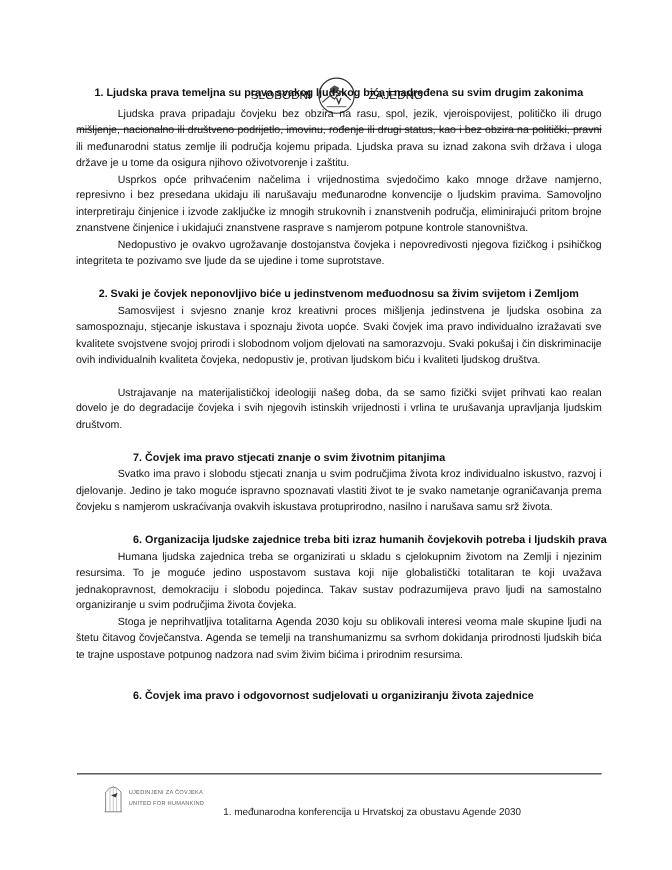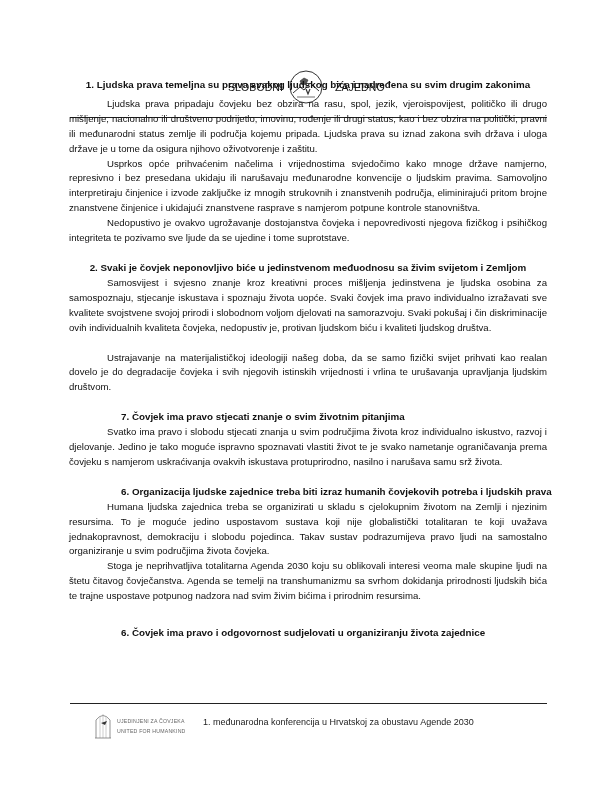--- a/index.html
+++ b/index.html
@@ -16,21 +16,21 @@
     .heading { font-weight: bold; font-size: 9.8px; white-space: nowrap; }
     .h-right { text-align: center; }
     .h-indent { padding-left: 52px; }
     .para { text-align: justify; text-indent: 38px; margin: 0; }
     .gap { height: 15px; }
 
     .footer { position: absolute; left: 0; top: 705px; width: 611px; height: 60px; }
     .footer-logo { position: absolute; left: 94px; top: 6px; width: 18px; height: 28px; }
     .footer-org1 { position: absolute; left: 117px; top: 13px; font-size: 5.2px; color: #666; letter-spacing: 0.2px; }
     .footer-org2 { position: absolute; left: 117px; top: 23px; font-size: 5.2px; color: #666; letter-spacing: 0.2px; }
-    .footer-line1 { position: absolute; left: 203px; top: 12px; font-size: 9px; color: #222; }
+    .footer-line1 { position: absolute; left: 203px; top: 28px; font-size: 9px; color: #222; }
     .footer-line2 { position: absolute; left: 203px; top: 24px; font-size: 9px; color: #222; }
   </style>
 </head>
 <body>
 
 <div class="header">
   <span class="brand-left">SLOBODNI</span>
   <svg class="logo" viewBox="0 0 36 36">
     <circle cx="18" cy="18" r="16" fill="none" stroke="#333" stroke-width="1"></circle>
     <path d="M5 24 L12 18 L16 21 L22 14 L31 22" fill="none" stroke="#333" stroke-width="1"></path>

